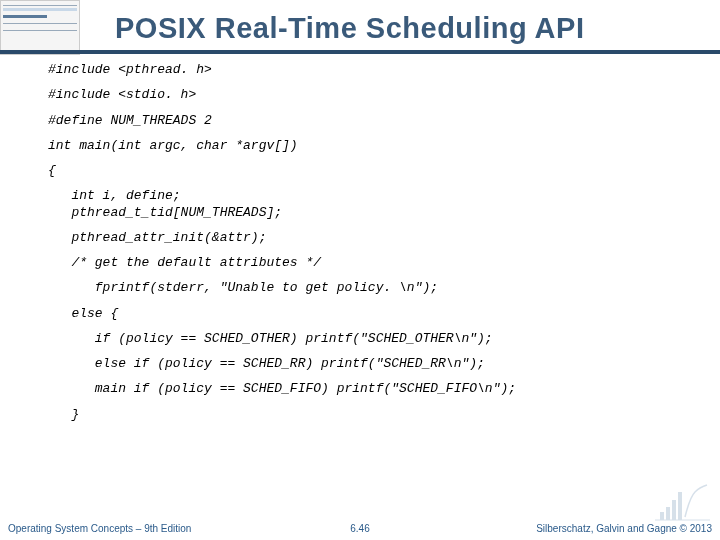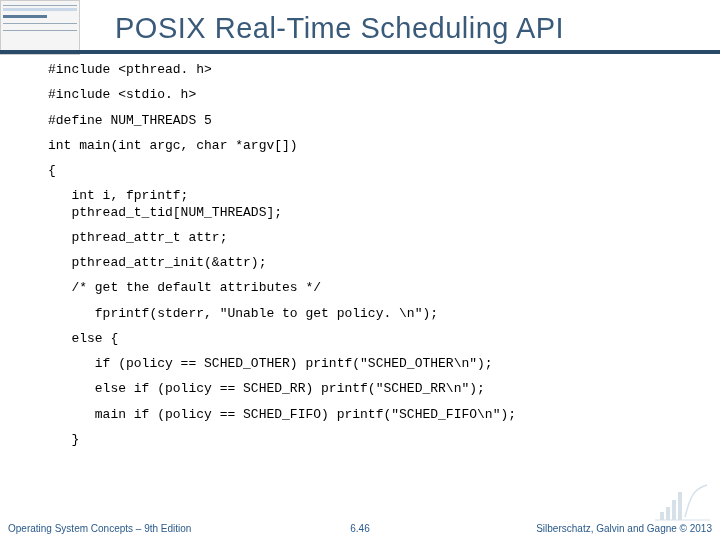--- a/index.html
+++ b/index.html
@@ -25,41 +25,42 @@
     color: #666;
     padding: 2px;
     box-sizing: border-box;
   }
   .thumb-line { border-bottom: 1px solid #9ab; margin: 2px 0; }
   .slide-title {
     position: absolute;
     top: 12px;
     left: 115px;
     font-size: 29px;
-    font-weight: normal;
+    font-weight: bold;
     color: #3a5a7a;
     letter-spacing: 0.5px;
   }
   .title-underline {
     position: absolute;
     top: 50px;
     left: 0;
     width: 720px;
     height: 4px;
     background: #2a4a6a;
   }
   .code-area {
     position: absolute;
     top: 62px;
     left: 48px;
     width: 640px;
     font-family: "Courier New", monospace;
     font-size: 13px;
     line-height: 1.25;
     color: #000;
+    font-style: italic;
   }
   .code-line {
     margin-bottom: 9px;
     white-space: pre;
   }
   .footer {
     position: absolute;
     bottom: 6px;
     left: 8px;
     right: 8px;
@@ -93,26 +94,25 @@
   <div style="height:2px;"></div>
   <div class="thumb-line"></div>
 </div>
 
 <div class="slide-title">POSIX Real-Time Scheduling API</div>
 <div class="title-underline"></div>
 
 <div class="code-area">
   <div class="code-line">#include &lt;pthread. h&gt;</div>
   <div class="code-line">#include &lt;stdio. h&gt;</div>
-  <div class="code-line">#define NUM_THREADS 5</div>
+  <div class="code-line">#define NUM_THREADS 2</div>
   <div class="code-line">int main(int argc, char *argv[])</div>
   <div class="code-line">{</div>
-  <div class="code-line">   int i, fprintf;
+  <div class="code-line">   int i, define;
    pthread_t_tid[NUM_THREADS];</div>
-  <div class="code-line">   pthread_attr_t attr;</div>
   <div class="code-line">   pthread_attr_init(&amp;attr);</div>
   <div class="code-line">   /* get the default attributes */</div>
   <div class="code-line">      fprintf(stderr, "Unable to get policy. \n");</div>
   <div class="code-line">   else {</div>
   <div class="code-line">      if (policy == SCHED_OTHER) printf("SCHED_OTHER\n");</div>
   <div class="code-line">      else if (policy == SCHED_RR) printf("SCHED_RR\n");</div>
   <div class="code-line">      main if (policy == SCHED_FIFO) printf("SCHED_FIFO\n");</div>
   <div class="code-line">   }</div>
 </div>
 

